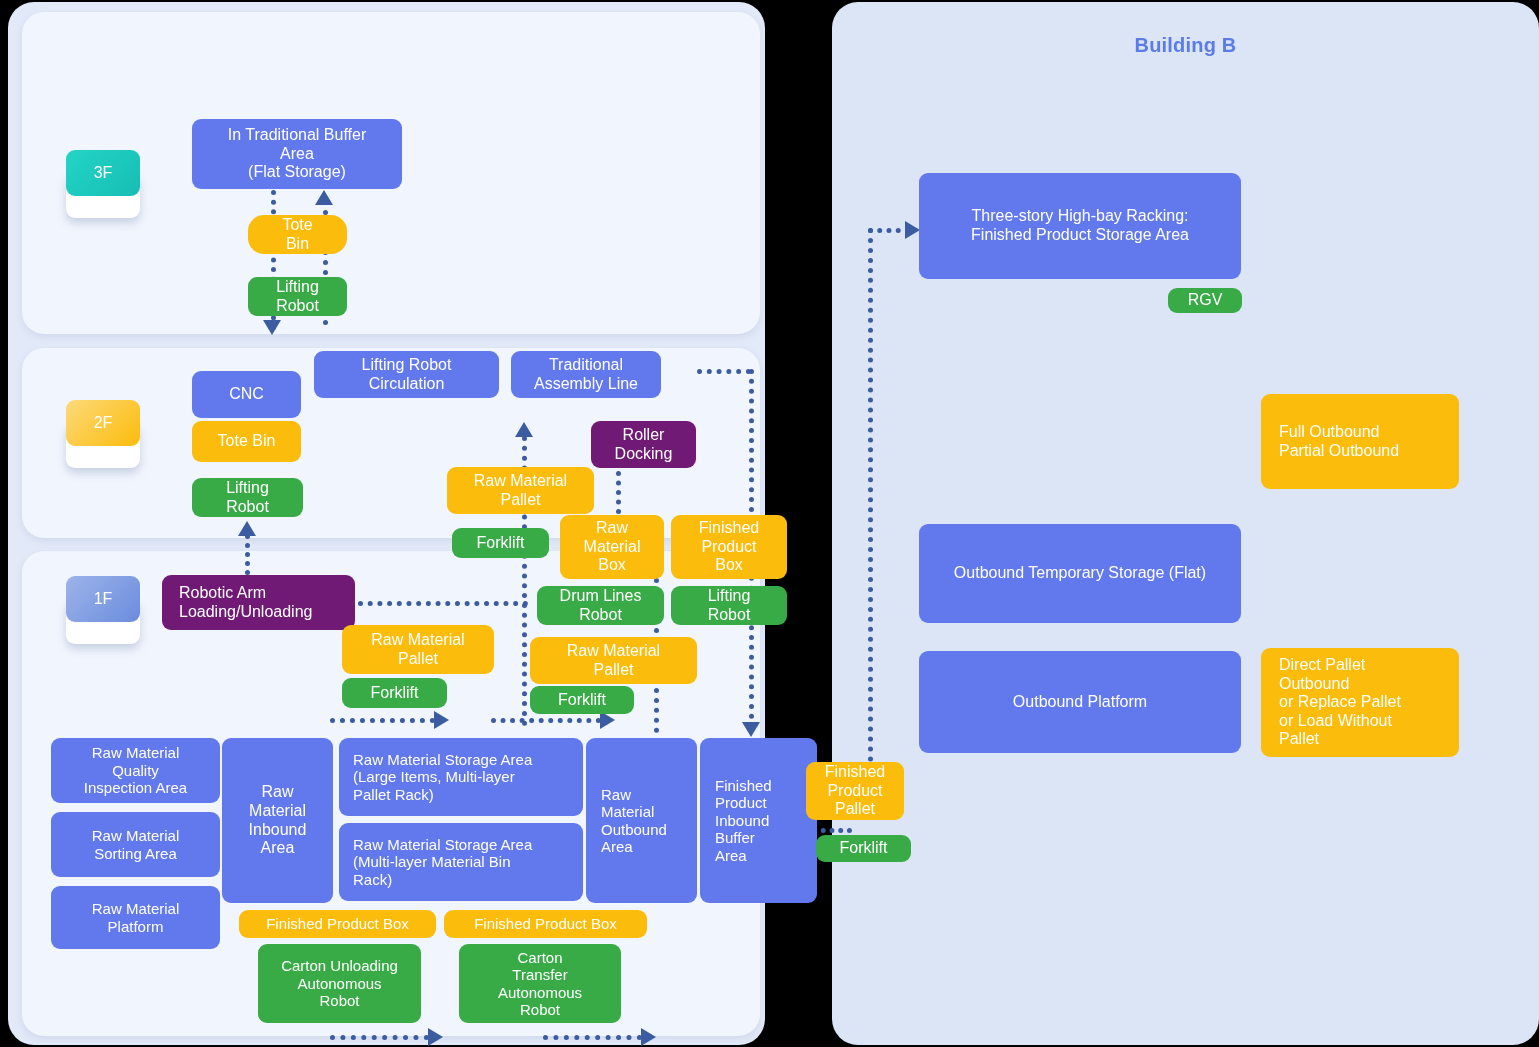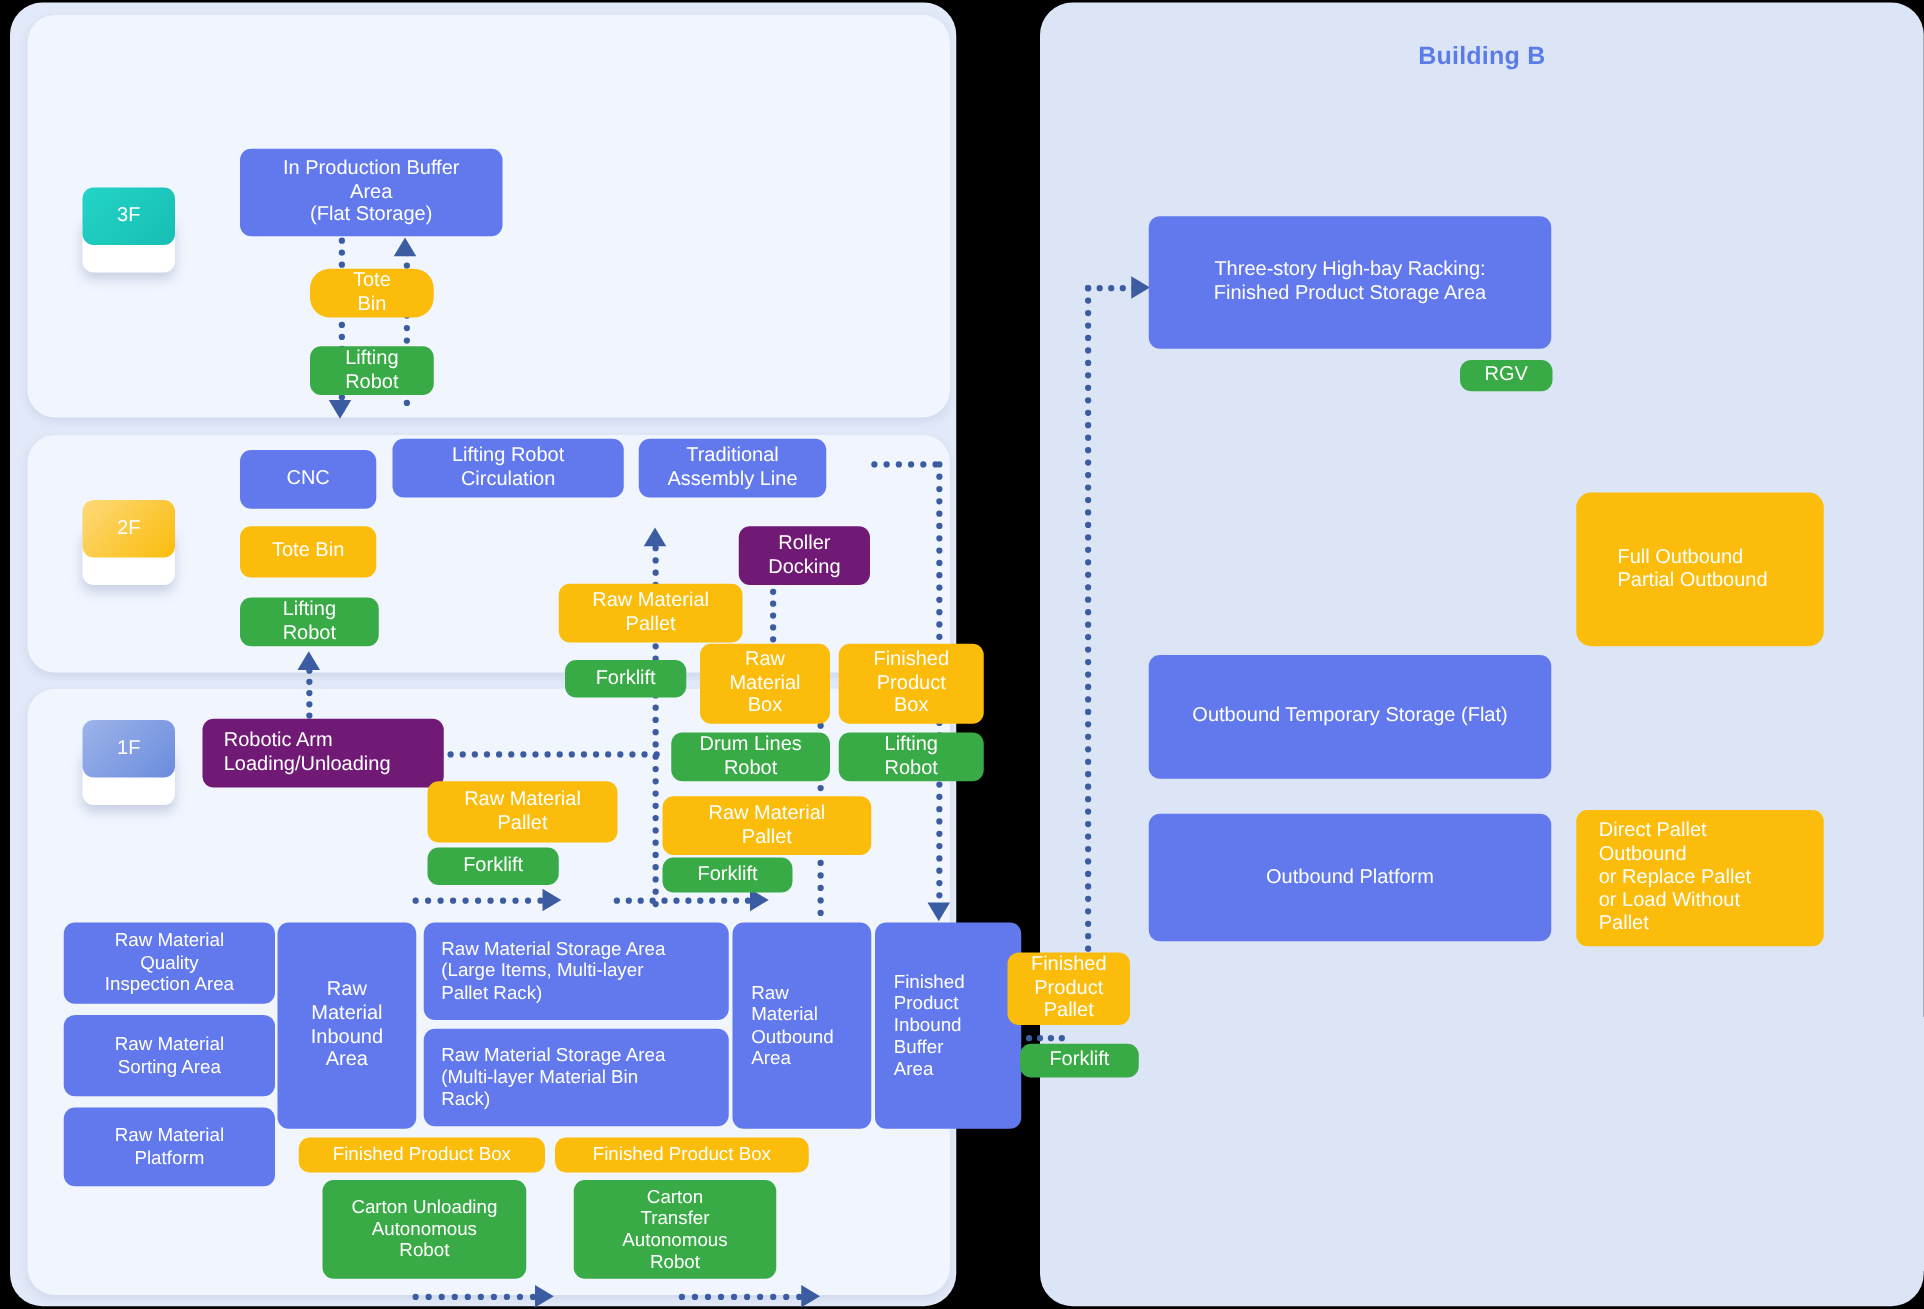--- a/index.html
+++ b/index.html
@@ -75,29 +75,29 @@
   <div class="floor-badge-base" style="left:66px;top:598px;"></div>
   <div class="floor-badge" style="left:66px;top:576px;background:linear-gradient(135deg,#9db4ea,#6b8cdd);">
     <span>1F</span>
   </div>
 
   <div class="v-dot" style="left:271px;top:190px;height:140px;"></div>
   <div class="arrow down" style="left:263px;top:320px;"></div>
   <div class="v-dot" style="left:323px;top:200px;height:125px;"></div>
   <div class="arrow up" style="left:315px;top:190px;"></div>
 
-  <div class="node blue f16" style="left:192px;top:119px;width:210px;height:70px;white-space:pre-line;">In Production Buffer
+  <div class="node blue f16" style="left:192px;top:119px;width:210px;height:70px;white-space:pre-line;">In Traditional Buffer
 Area
 (Flat Storage)</div>
   <div class="node yellow f16" style="left:248px;top:215px;width:99px;height:39px;white-space:pre-line;border-radius:16px;">Tote
 Bin</div>
   <div class="node green f16" style="left:248px;top:277px;width:99px;height:39px;white-space:pre-line;">Lifting
 Robot</div>
 
-  <div class="node blue f16" style="left:192px;top:360px;width:109px;height:47px;">CNC</div>
+  <div class="node blue f16" style="left:192px;top:371px;width:109px;height:47px;">CNC</div>
   <div class="node blue f16" style="left:314px;top:351px;width:185px;height:47px;white-space:pre-line;">Lifting Robot
 Circulation</div>
   <div class="node blue f16" style="left:511px;top:351px;width:150px;height:47px;white-space:pre-line;">Traditional
 Assembly Line</div>
 
   <div class="node yellow f16" style="left:192px;top:421px;width:109px;height:41px;">Tote Bin</div>
   <div class="node green f16" style="left:192px;top:478px;width:111px;height:39px;white-space:pre-line;">Lifting
 Robot</div>
 
   <div class="node orange f16" style="left:591px;top:421px;width:105px;height:47px;white-space:pre-line;">Roller
@@ -209,21 +209,21 @@
 
   <div class="h-dot" style="left:812px;top:828px;width:40px;"></div>
   <div class="v-dot" style="left:868px;top:228px;height:534px;"></div>
   <div class="h-dot" style="left:868px;top:228px;width:42px;"></div>
   <div class="arrow right" style="left:905px;top:221px;"></div>
 
   <div class="node blue f16" style="left:919px;top:173px;width:322px;height:106px;white-space:pre-line;">Three-story High-bay Racking:
 Finished Product Storage Area</div>
   <div class="node green f16" style="left:1168px;top:288px;width:74px;height:25px;">RGV</div>
 
-  <div class="node yellow f16 left" style="left:1261px;top:394px;width:198px;height:123px;white-space:pre-line;padding-left:33px;border-radius:12px;">Full Outbound
+  <div class="node yellow f16 left" style="left:1261px;top:394px;width:198px;height:95px;white-space:pre-line;padding-left:18px;">Full Outbound
 Partial Outbound</div>
 
   <div class="node blue f16" style="left:919px;top:651px;width:322px;height:102px;white-space:pre-line;">Outbound Platform</div>
 
   <div class="node blue f16" style="left:919px;top:524px;width:322px;height:99px;white-space:pre-line;">Outbound Temporary Storage (Flat)</div>
   <div class="node yellow f16 left" style="left:1261px;top:648px;width:198px;height:109px;white-space:pre-line;padding-left:18px;">Direct Pallet
 Outbound
 or Replace Pallet
 or Load Without
 Pallet</div>

